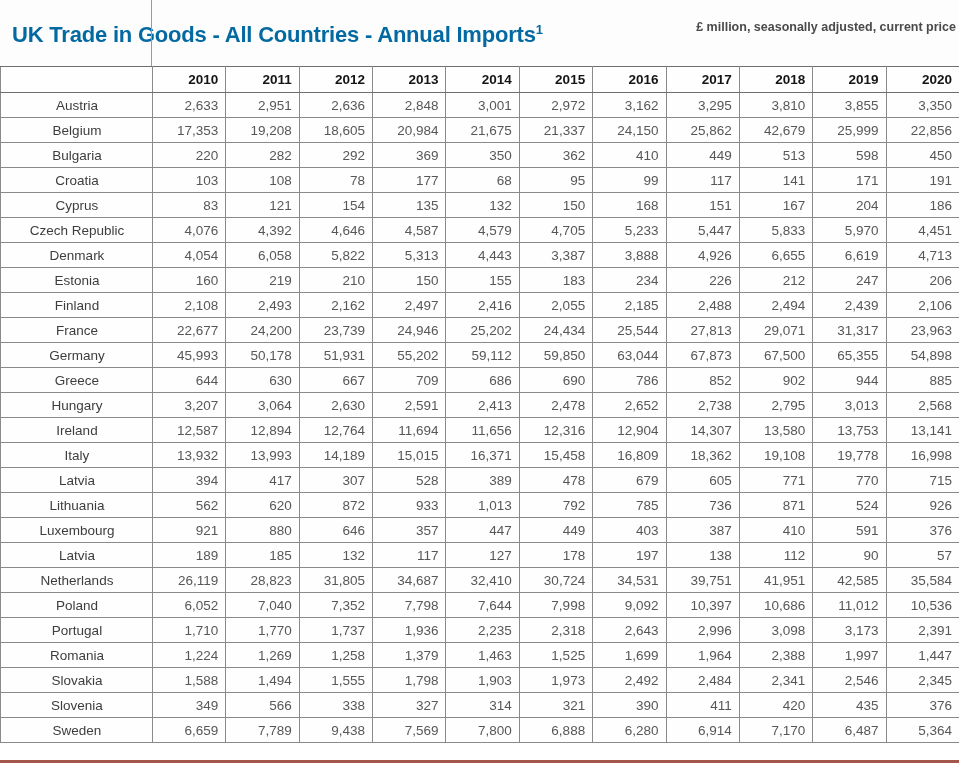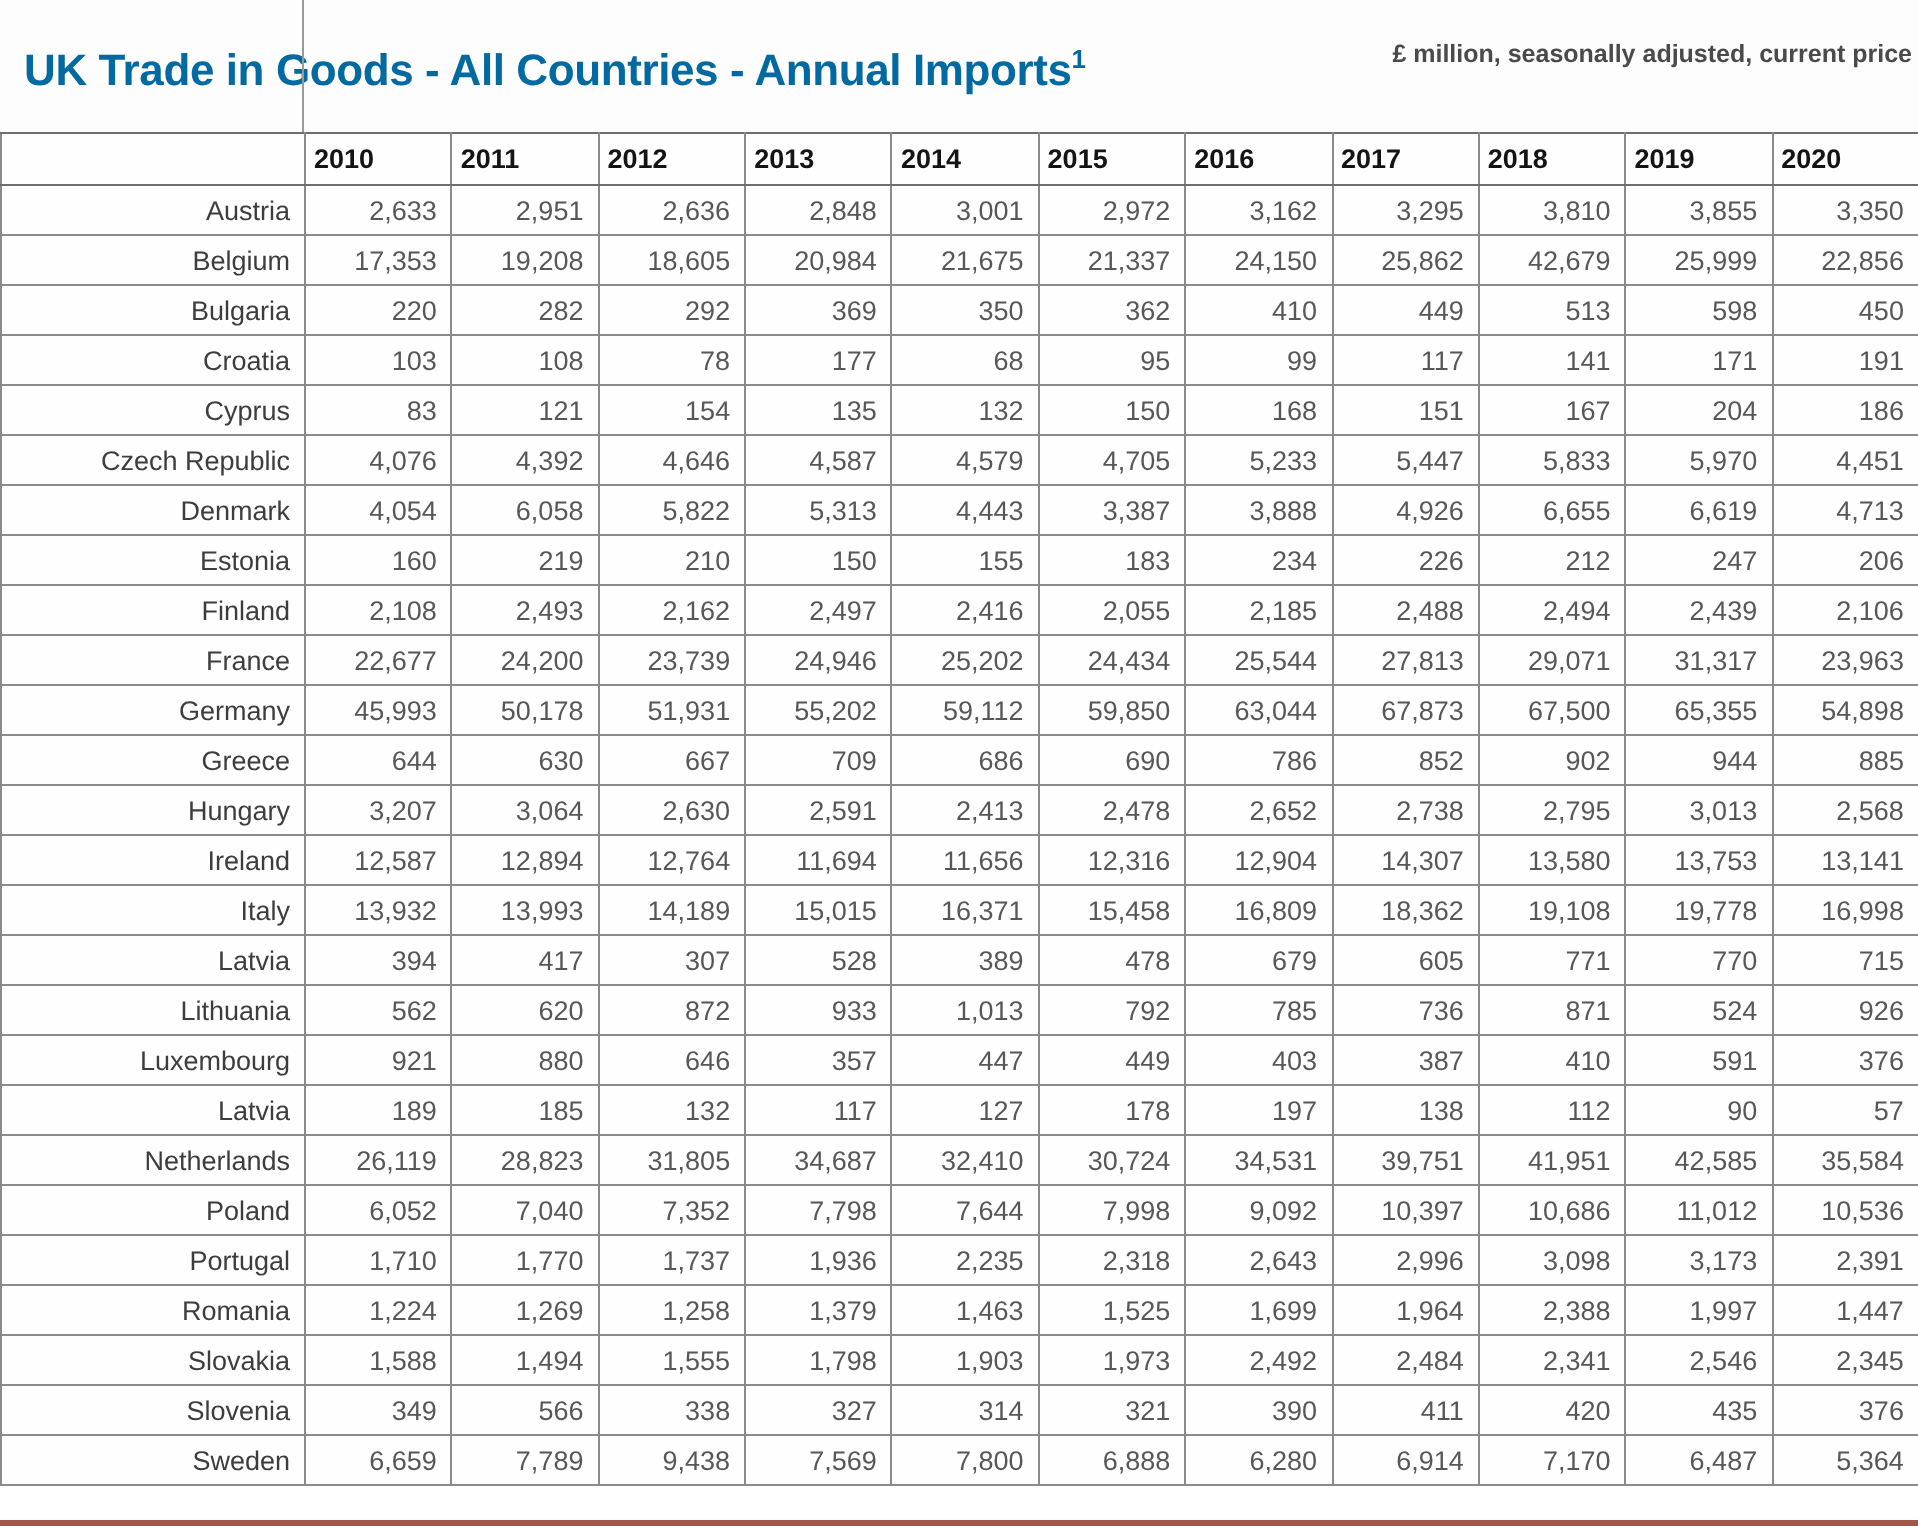--- a/index.html
+++ b/index.html
@@ -39,26 +39,26 @@
     border: 1px solid #8a8a8a;
     font-size: 13.5px;
     padding: 0 7px 0 4px;
     height: 24px;
     overflow: hidden; white-space: nowrap;
     background: #fefefe;
   }
   .data-grid thead th {
     height: 25px;
     font-weight: bold; color: #141414;
-    text-align: left;
+    text-align: right;
     border-top: 1px solid #6e6e6e;
     border-bottom: 1px solid #6e6e6e;
   }
   .data-grid td.country {
-    text-align: right; color: #3d3d3d;
+    text-align: center; color: #3d3d3d;
     padding-left: 8px;
   }
   .data-grid td.value {
     text-align: right; color: #575757;
   }
   
   .bottom-rule {
     position: absolute; left: 0; bottom: 0;
     width: 959px; height: 3px; background: #a3564a;
   }

